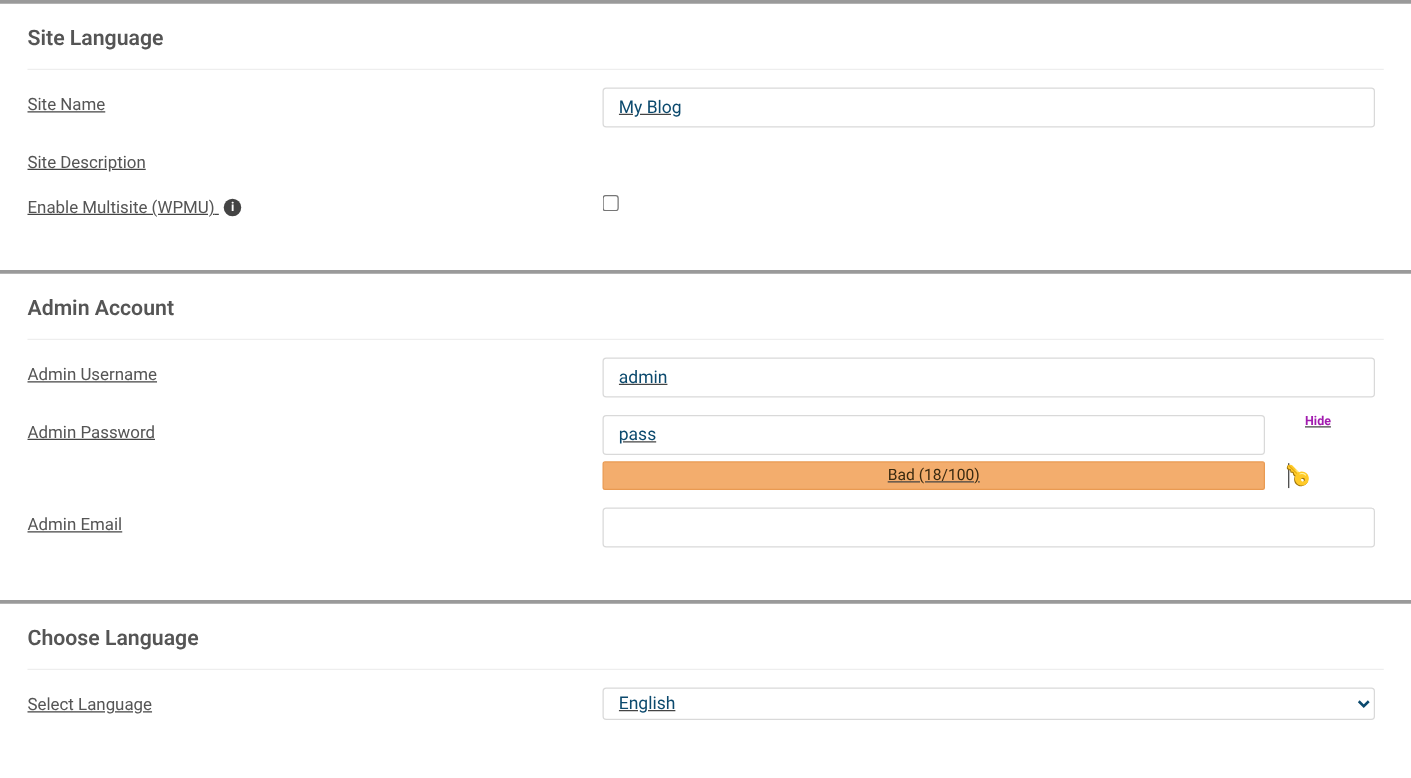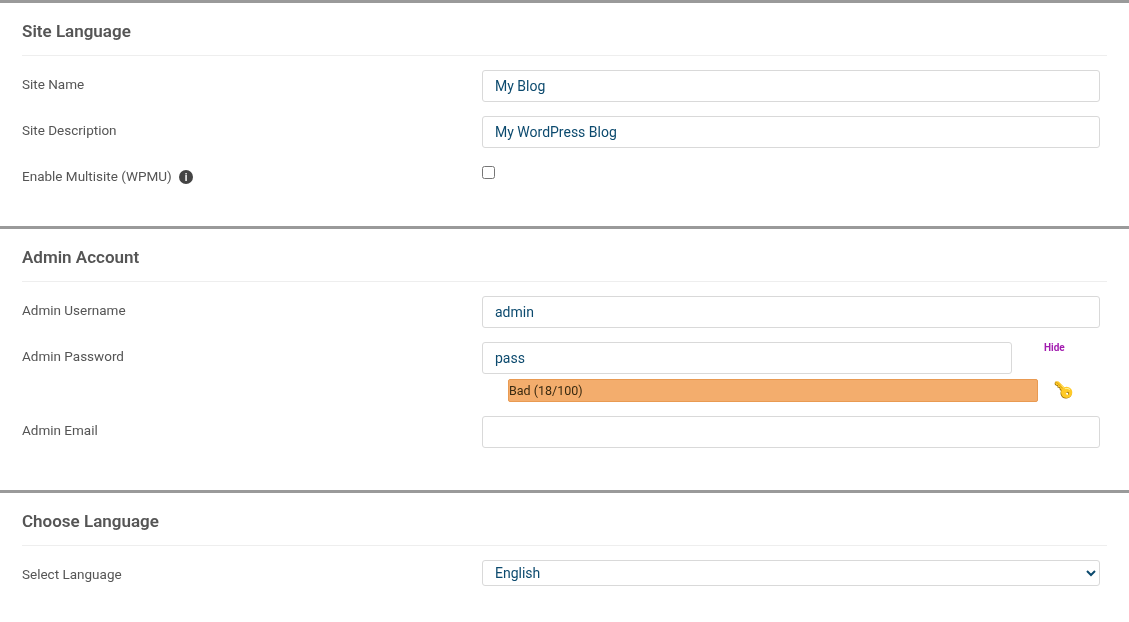--- a/index.html
+++ b/index.html
@@ -22,20 +22,21 @@
       font-weight: 600;
       color: #555;
       padding: 8px 0 14px 0;
       border-bottom: 1px solid #eee;
       margin-bottom: 14px;
     }
     .row {
       display: flex;
       align-items: flex-start;
       margin-bottom: 14px;
+      text-decoration: underline;
     }
     .label-col {
       width: 460px;
       flex-shrink: 0;
       padding-top: 6px;
       color: #555;
       font-size: 13.5px;
     }
     .input-col {
       flex: 1;
@@ -80,28 +81,27 @@
     }
     .pw-row-bottom {
       display: flex;
       align-items: center;
       gap: 16px;
       margin-top: 5px;
     }
     .pw-strength {
       flex: 0 0 530px;
       max-width: 530px;
-      text-align: left;
+      text-align: center;
       padding: 3px 0;
       font-size: 12.5px;
       color: #3a2a10;
       background: #f3ad6d;
       border: 1px solid #e99a52;
       border-radius: 2px;
-      margin-left: 26px;
     }
     .key-icon { font-size: 16px; color: #d9a038; transform: rotate(90deg); }
     .info-icon {
       display: inline-flex;
       align-items: center;
       justify-content: center;
       width: 14px;
       height: 14px;
       border-radius: 50%;
       background: #444;
@@ -126,23 +126,20 @@
 
     <div class="row">
       <div class="label-col">Site Name</div>
       <div class="input-col">
         <input type="text" class="text-input" value="My Blog" style="">
       </div>
     </div>
 
     <div class="row">
       <div class="label-col">Site Description</div>
-      <div class="input-col">
-        <input type="text" class="text-input" value="My WordPress Blog" style="">
-      </div>
     </div>
 
     <div class="row">
       <div class="label-col">
         <span>Enable Multisite (WPMU)</span>
         <span class="info-icon">i</span>
       </div>
       <div class="input-col">
         <input type="checkbox" class="checkbox" style="">
       </div>

